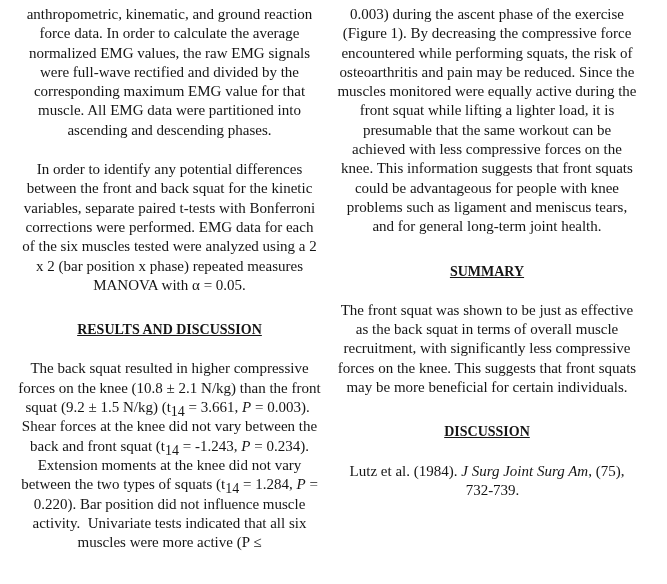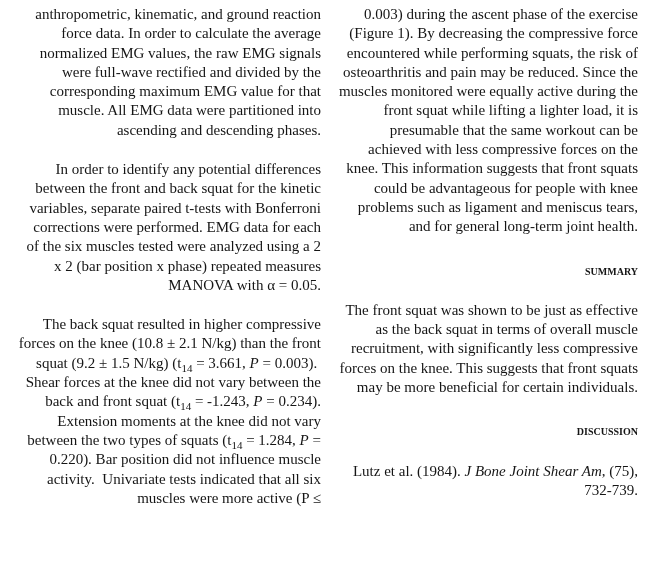--- a/index.html
+++ b/index.html
@@ -11,51 +11,53 @@
     overflow: hidden;
     font-family: "Liberation Serif", serif;
     color: #151515;
   }
   .page { position: absolute; inset: 0; }
   .col {
     position: absolute;
     top: 5px;
     font-size: 15px;
     line-height: 19.3px;
-    text-align: right;
+    text-align: center;
   }
   .col-left  { left: 18px;  width: 303px; }
   .col-right { left: 336px; width: 302px; }
   .para { margin: 0 0 20px 0; }
   .heading {
-    font-size: 10px;
+    font-size: 14px;
     font-weight: bold;
     margin: 25px 0 20px 0;
+    text-decoration: underline;
   }
   .reference {
     margin: 0;
     padding-left: 11px;
     text-indent: -11px;
   }
   sub.sub {
-    font-size: 11px;
+    font-size: 14px;
     line-height: 0;
     vertical-align: sub;
   }
   i { font-style: italic; }
 </style>
 </head>
 <body>
 
 <div class="page">
   <div class="col col-left">
       <p class="para"><span>anthropometric, kinematic, and ground reaction force data. In order to calculate the average normalized EMG values, the raw EMG signals were full-wave rectified and divided by the corresponding maximum EMG value for that muscle. All EMG data were partitioned into ascending and descending phases.</span></p>
       <p class="para"><span>In order to identify any potential differences between the front and back squat for the kinetic variables, separate paired t-tests with Bonferroni corrections were performed. EMG data for each of the six muscles tested were analyzed using a 2 x 2 (bar position x phase) repeated measures MANOVA with α = 0.05.</span></p>
+      <h2 class="heading">RESULTS AND DISCUSSION</h2>
       <p class="para"><span>The back squat resulted in higher compressive forces on the knee (10.8 ± 2.1 N/kg) than the front squat (9.2 ± 1.5 N/kg) (t</span><sub class="sub">14</sub><span> = 3.661, </span><i>P</i><span> = 0.003).&nbsp; Shear forces at the knee did not vary between the back and front squat (t</span><sub class="sub">14</sub><span> = -1.243, </span><i>P</i><span> = 0.234). Extension moments at the knee did not vary between the two types of squats (t</span><sub class="sub">14</sub><span> = 1.284, </span><i>P</i><span> = 0.220). Bar position did not influence muscle activity.&nbsp; Univariate tests indicated that all six muscles were more active (P ≤</span></p>
     </div>
   <div class="col col-right">
       <p class="para"><span>0.003) during the ascent phase of the exercise (Figure 1). By decreasing the compressive force encountered while performing squats, the risk of osteoarthritis and pain may be reduced. Since the muscles monitored were equally active during the front squat while lifting a lighter load, it is presumable that the same workout can be achieved with less compressive forces on the knee. This information suggests that front squats could be advantageous for people with knee problems such as ligament and meniscus tears, and for general long-term joint health.</span></p>
       <h2 class="heading">SUMMARY</h2>
       <p class="para"><span>The front squat was shown to be just as effective as the back squat in terms of overall muscle recruitment, with significantly less compressive forces on the knee. This suggests that front squats may be more beneficial for certain individuals.</span></p>
       <h2 class="heading">DISCUSSION</h2>
-      <p class="para reference"><span>Lutz et al. (1984). </span><i>J Bone Joint Shear Am</i><span>, (75), 732-739.</span></p>
+      <p class="para reference"><span>Lutz et al. (1984). </span><i>J Surg Joint Surg Am</i><span>, (75), 732-739.</span></p>
     </div>
 </div>
 
 </body></html>

